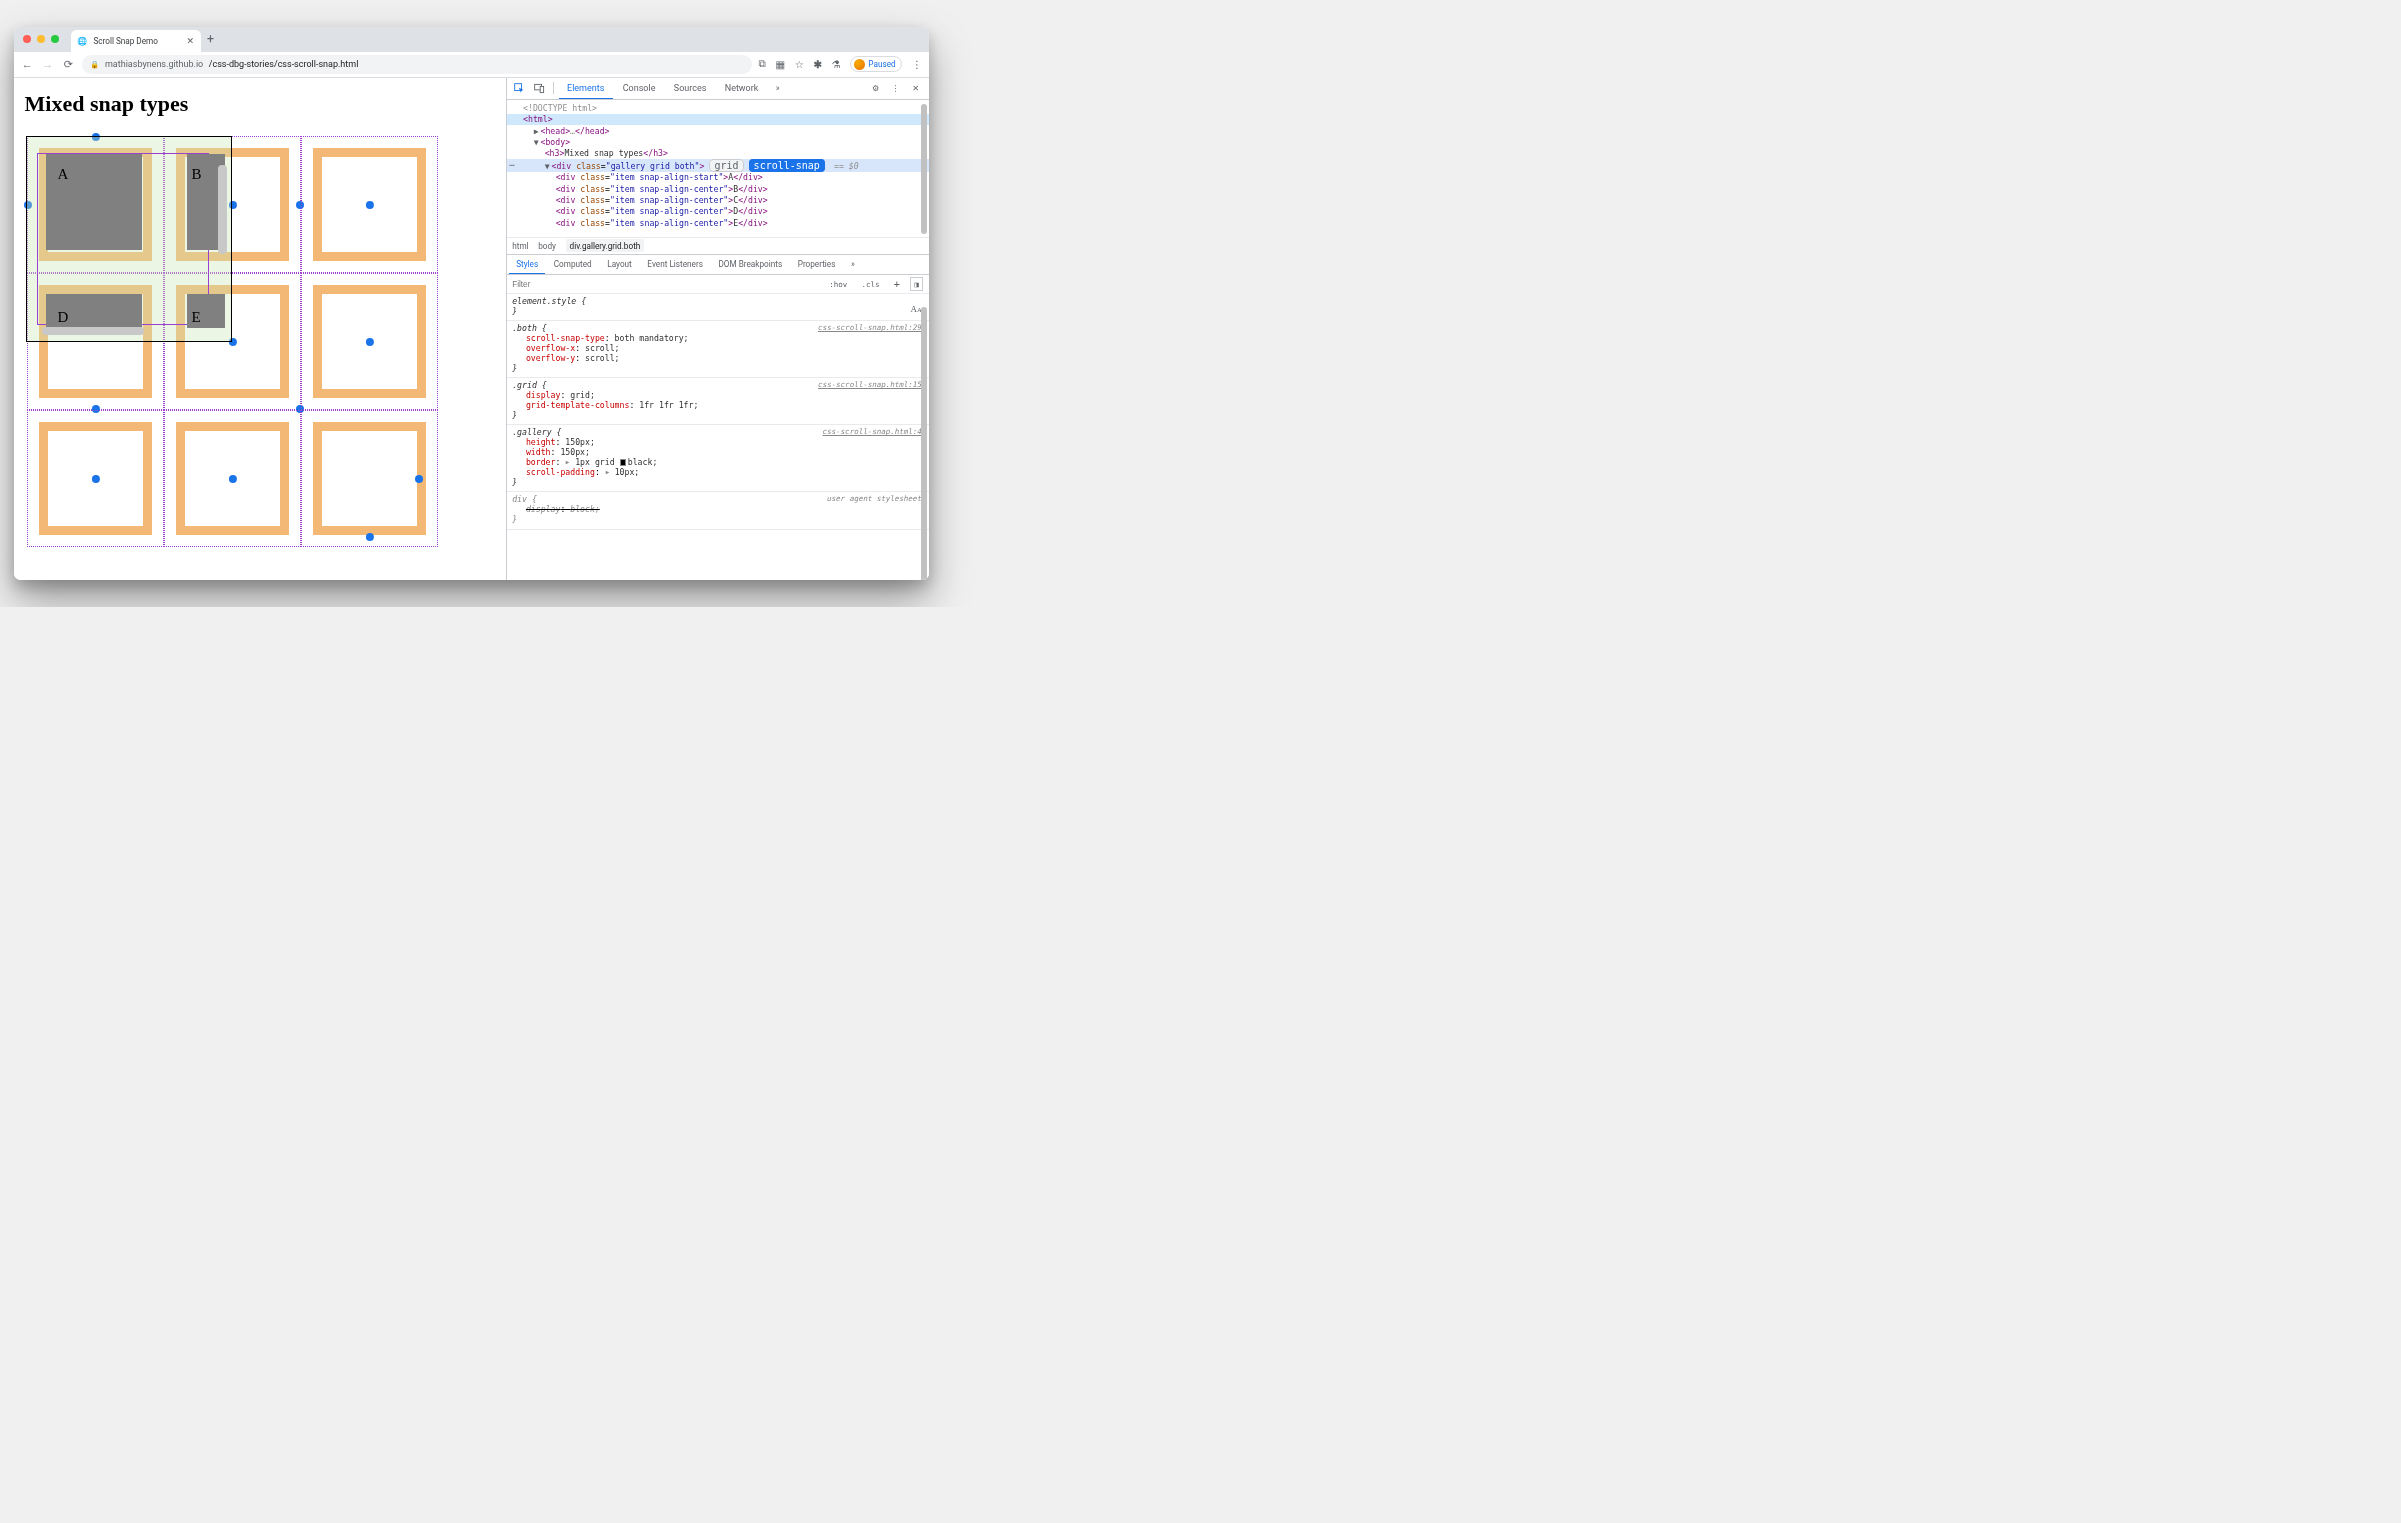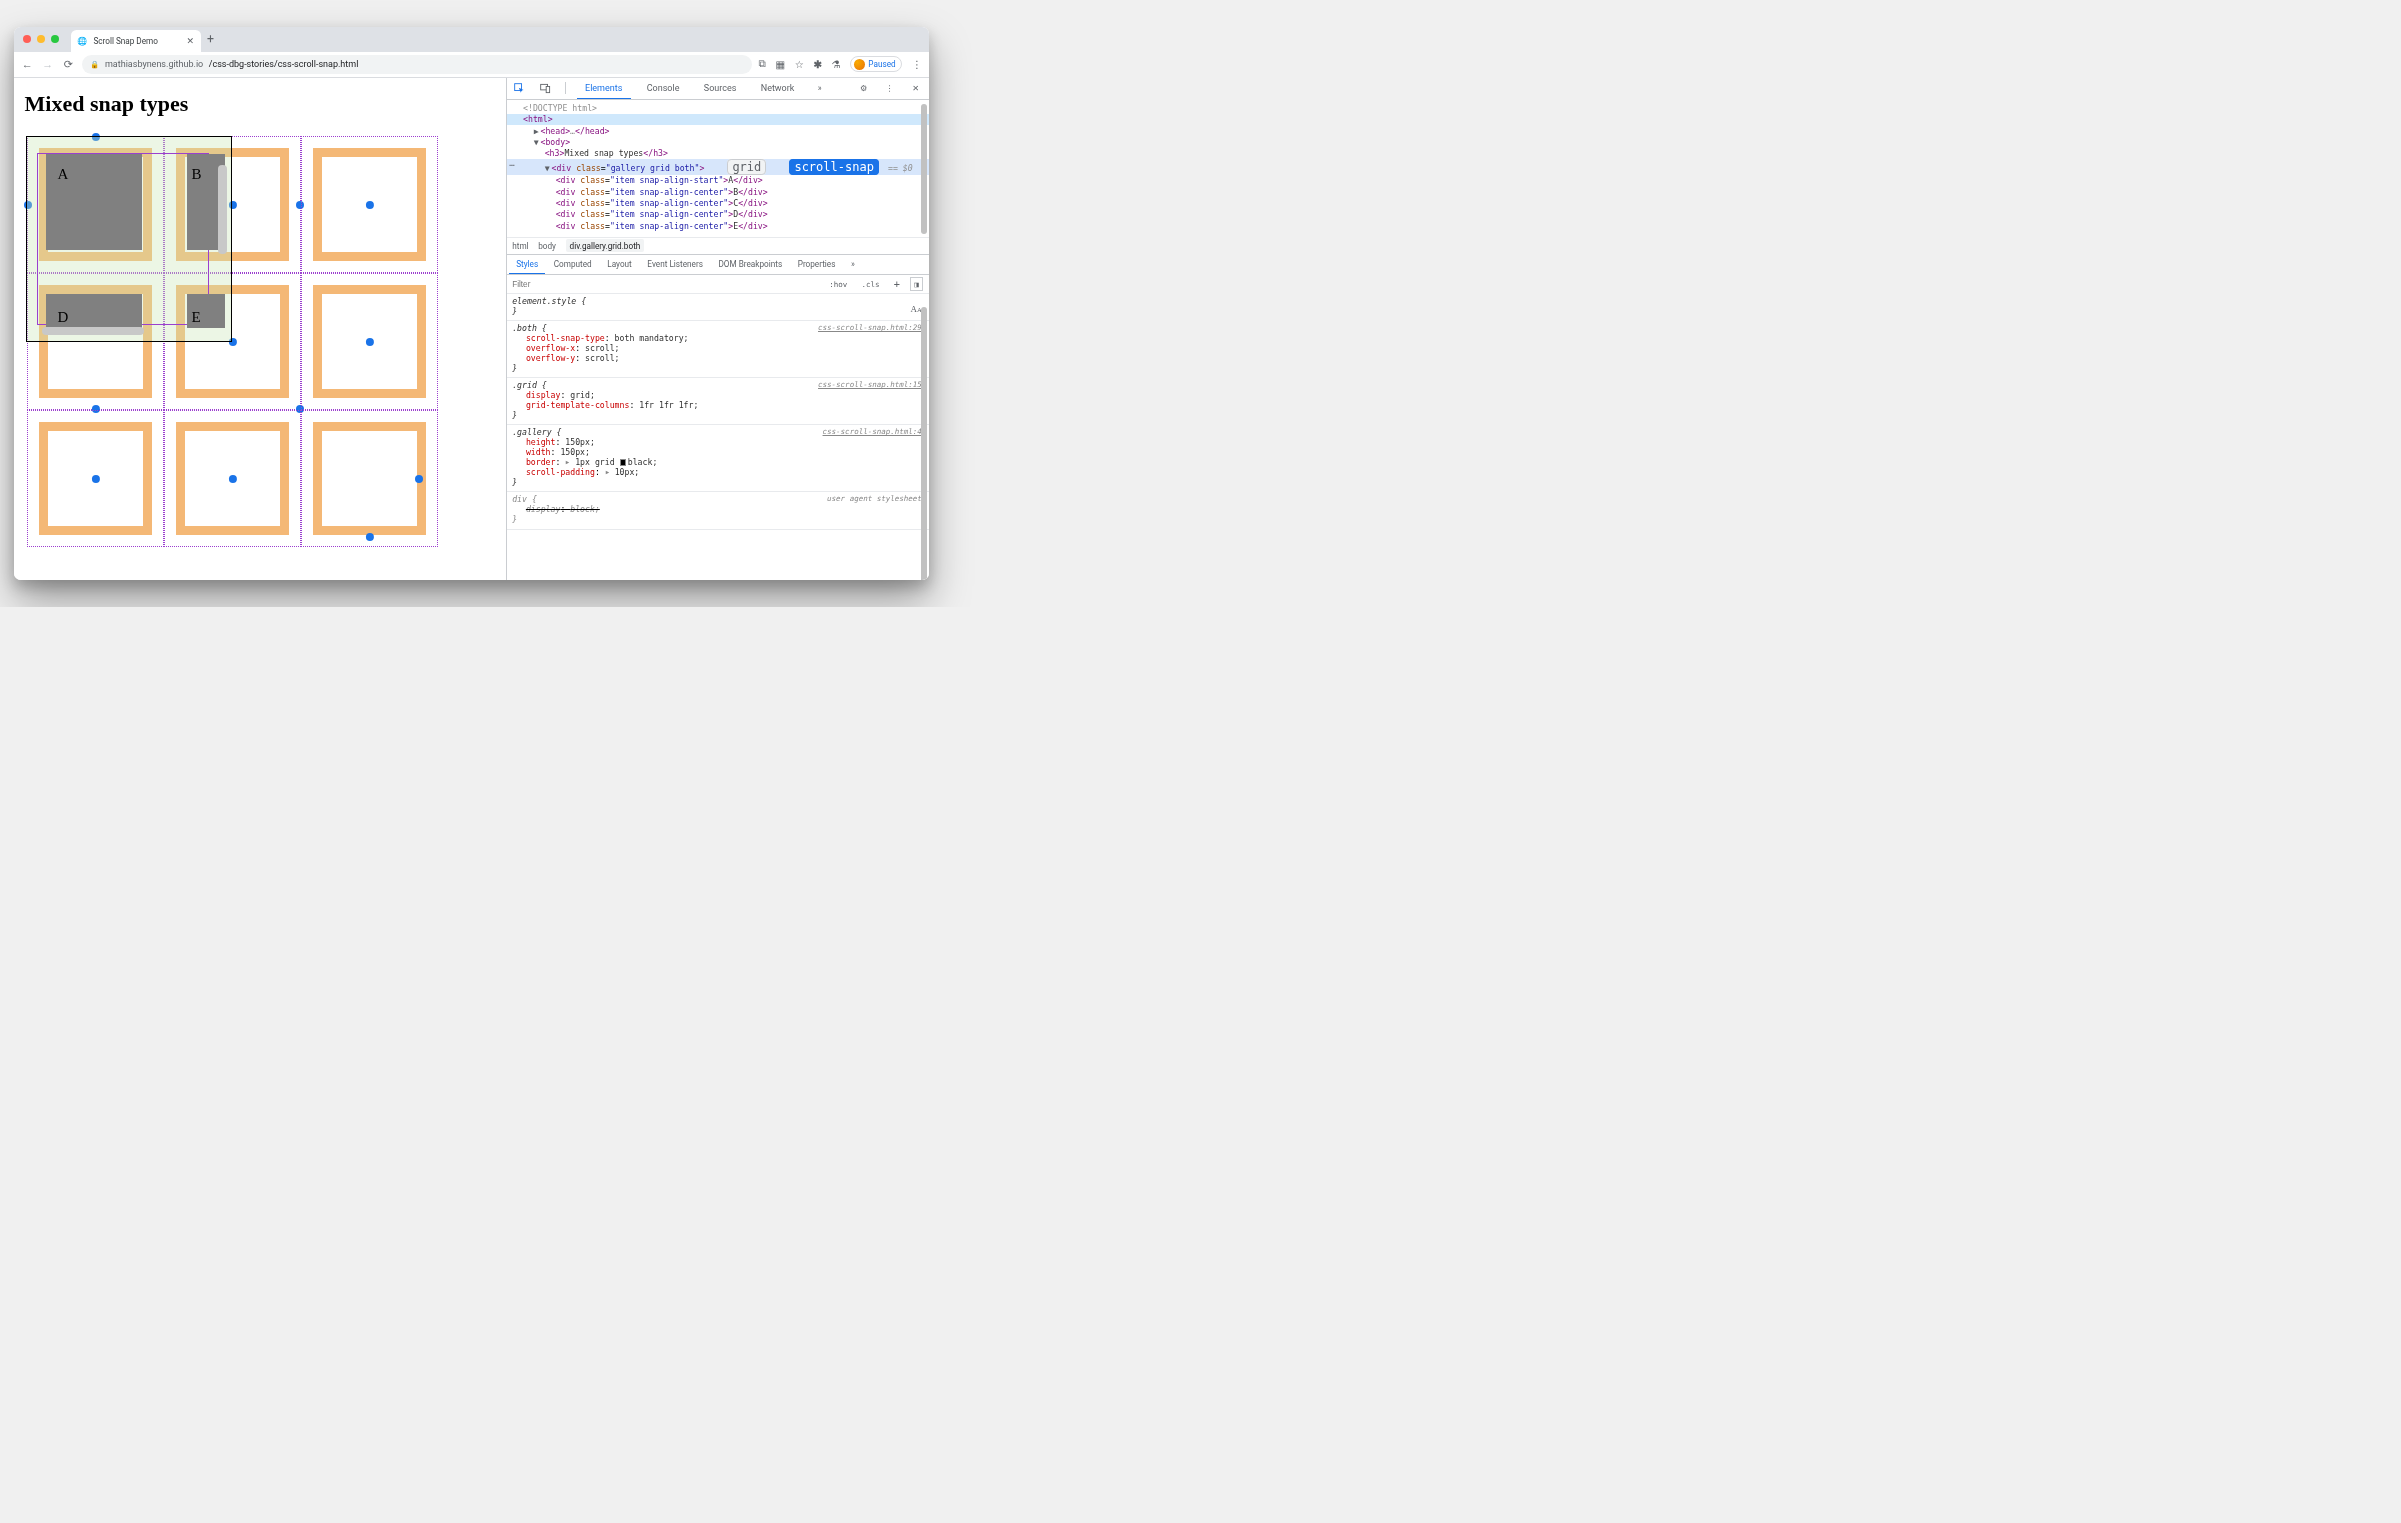--- a/index.html
+++ b/index.html
@@ -140,34 +140,34 @@
 }
 .gA { left: 26px; top: 18px; width: 96px; height: 96px; }
 .gB { left: 167px; top: 18px; width: 38px; height: 96px; padding-left:4.1px;}
 .gD { left: 26px; top: 158px; width: 96px; height: 34px; padding-top:15px;}
 .gE { left: 167px; top: 158px; width: 38px; height: 34px; padding:15px 0 0 4.1px;}
 .hscroll { position:absolute; left: 22px; top: 191px; width: 102px; height: 8.2px; background:#c8c8c8; border-radius:4.1px; }
 .vscroll { position:absolute; left: 198px; top: 29px; width: 8.2px; height: 89px; background:#c8c8c8; border-radius:4.1px; }
 .handle-dot { position:absolute; width:8.2px;height:8.2px;background:#1a73e8;border-radius:50%; }
 
 .devtools { flex:1; border-left: 0.7px solid #cacdd1; display:flex; flex-direction:column; font-size:8.2px; background:#fff; }
-.dt-tabs { height:22px; border-bottom:0.7px solid #cacdd1; display:flex; align-items:center; padding:0 4.1px; gap:8px;}
+.dt-tabs { height:22px; border-bottom:0.7px solid #cacdd1; display:flex; align-items:center; padding:0 4.1px; gap:2px;}
 .dt-iconbtn { width:18px; height:18px; display:flex; align-items:center; justify-content:center; color:#5f6368; }
 .dt-iconbtn.active { color:#1a73e8; }
 .dt-tab { padding: 0 8.2px; height:100%; display:flex; align-items:center; color:#5f6368; font-size:9px; cursor:pointer;}
 .dt-tab.active { color:#1a73e8; border-bottom:1.4px solid #1a73e8; }
 .dt-tabs .spacer { flex:1; }
 .dom { flex:0 0 137px; overflow:auto; font-family: Menlo, Consolas, monospace; font-size:8.2px; padding: 2.7px 0; background:#fff;}
 .dom .line { padding: 0.7px 5.5px; white-space: nowrap; }
 .dom .indent1 { padding-left: 16.4px;} .dom .indent2 { padding-left: 27px;} .dom .indent3 { padding-left: 38px;} .dom .indent4 { padding-left: 49px;}
 .dom .caret { color:#5f6368; display:inline-block; width:6.8px; }
 .dom .tag { color:#881280; } .dom .attr-n { color:#994500;text-align:right;} .dom .attr-v{color:#1a1aa6;} .dom .text{color:#303030;} .dom .gray{color:#919191;}
 .dom .highlight { background:#cfe8fc; }
 .dom .selected { background:#d7e6fb; position:relative; }
-.badge { background:#f1f3f4; border:0.7px solid #cacdd1; border-radius:4.1px; padding:0 4.1px; font-size:12px; color:#5f6368; margin-left:18px;}
+.badge { background:#f1f3f4; border:0.7px solid #cacdd1; border-radius:4.1px; padding:0 4.1px; font-size:10px; color:#5f6368; margin-left:0;}
 .badge.blue { background:#1a73e8; color:#fff; border-color:#1a73e8;}
 .dots { position:absolute; left:2.7px; color:#5f6368; }
 .eq0 { color:#919191; font-style:italic; margin-left:4.1px;}
 .crumbs { height:18px; border-top:0.7px solid #e8eaed; border-bottom:0.7px solid #cacdd1; display:flex; align-items:center; padding:0 5.5px; gap:9.6px; font-size:8.2px;}
 .crumbs .c { color:#5f6368; } .crumbs .c.active { color:#202124; background:#f1f3f4; padding:1.4px 4.1px; border-radius:2px;}
 .styles-tabs { height:20.5px; border-bottom:0.7px solid #cacdd1; display:flex; align-items:center; padding:0 2.7px; gap: 2px;}
 .styles-tabs .stab { padding:0 6.8px; height:100%; display:flex; align-items:center; color:#5f6368; font-size:8.2px;}
 .styles-tabs .stab.active { color:#1a73e8; border-bottom:1.4px solid #1a73e8;}
 .filterbar { height:19px; border-bottom:0.7px solid #e8eaed; display:flex; align-items:center; padding:0 5.5px; gap:5.5px;}
 .filterbar input { border:none; outline:none; flex:1; font-size:8.2px; color:#5f6368;}

